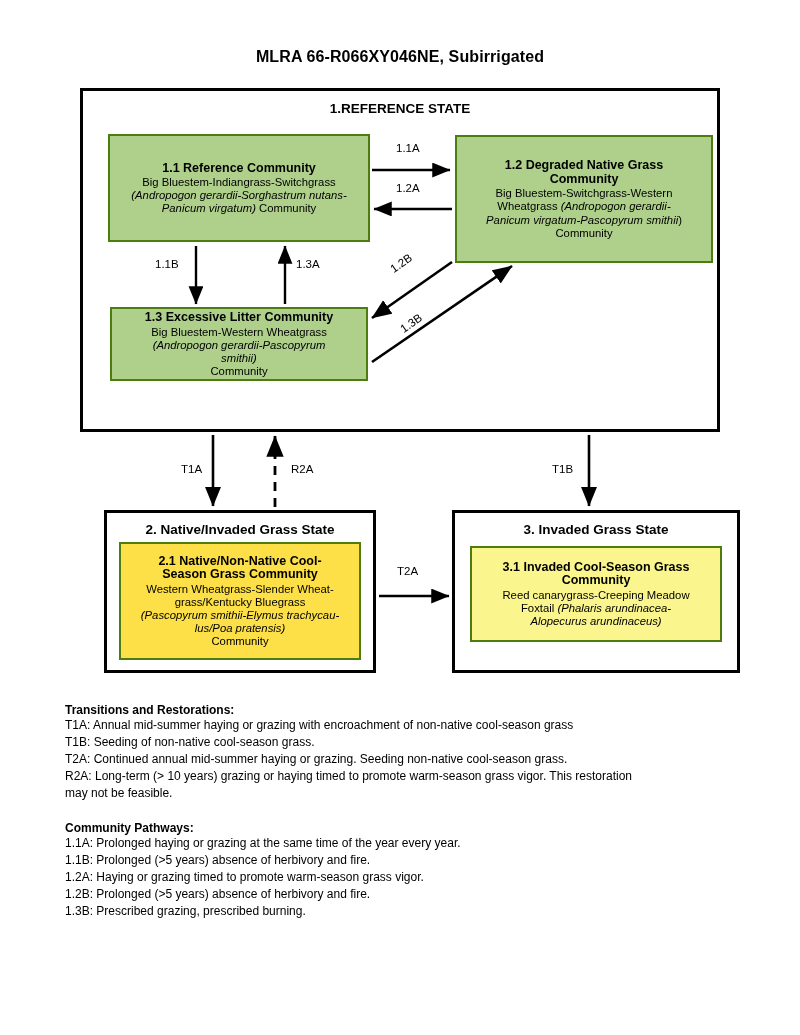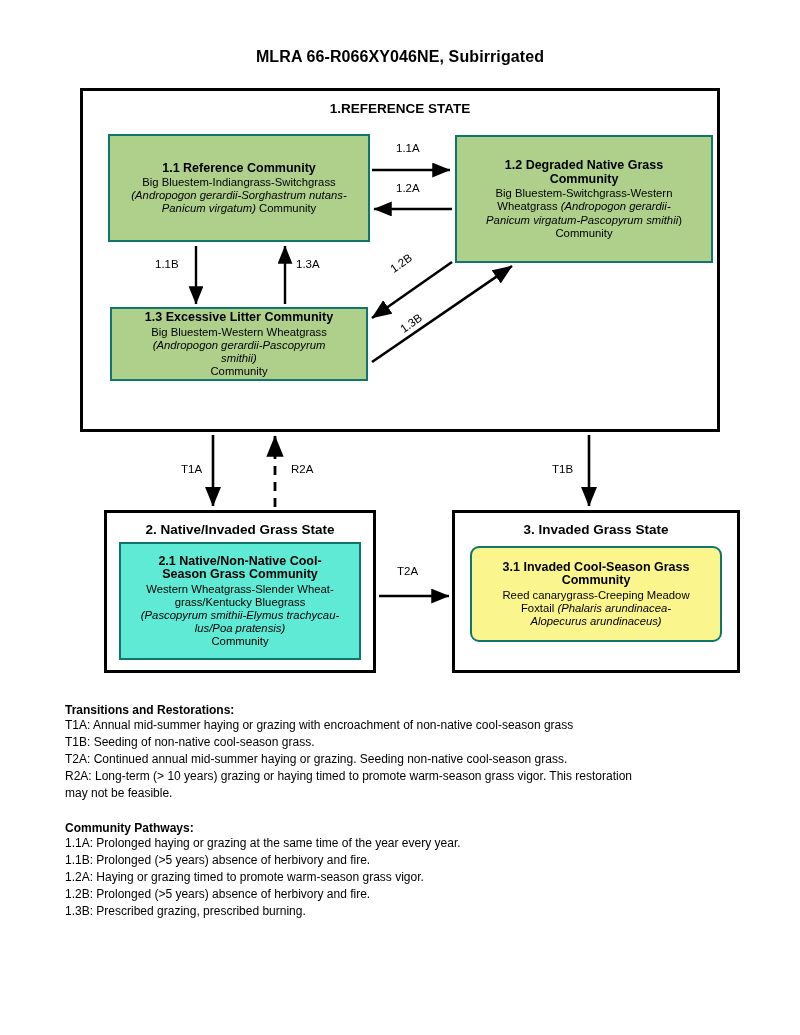--- a/index.html
+++ b/index.html
@@ -24,28 +24,28 @@
 
   
   .state-box{border:3px solid #000;background:#fff;}
   .state-heading{
     position:absolute;left:0;width:100%;
     text-align:center;font-size:13.5px;font-weight:bold;
   }
 
   
   .comm-box{
-    border:2px solid #0f766e;
+    border:2px solid #4d7c0f;
     display:flex;flex-direction:column;justify-content:center;
     text-align:center;
     padding:5px 7px;
     line-height:1.16;
   }
   .comm-green{background:#aed08b;}
-  .comm-beige{background:#5eead4;align-items:center;}
+  .comm-beige{background:#fde047;align-items:center;}
   .comm-yellow{background:#faf58c;}
   .comm-title{font-weight:bold;font-size:12.5px;margin-bottom:1px;}
   .comm-body{font-size:11.3px;}
   .comm-body i{font-style:italic;margin-top:20px;}
 
   
   .arrow-label{
     position:absolute;font-size:11.5px;color:#000;white-space:nowrap;
   }
   svg.arrows{position:absolute;left:0;top:0;width:800px;height:1035px;overflow:visible;pointer-events:none;}
@@ -100,21 +100,21 @@
     <div class="comm-body">grass/Kentucky Bluegrass</div>
     <div class="comm-body"><i>(Pascopyrum smithii-Elymus trachycau-</i></div>
     <div class="comm-body"><i>lus/Poa pratensis)</i></div>
     <div class="comm-body">Community</div>
   </div>
 
   <div class="abs state-box" style="left:452px;top:510px;width:288px;height:163px;">
     <div class="state-heading" style="top:9px;">3. Invaded Grass State</div>
   </div>
 
-  <div class="abs comm-box comm-yellow" style="left:470px;top:546px;width:252px;height:96px;border-radius:9px;">
+  <div class="abs comm-box comm-yellow" style="left:470px;top:546px;width:252px;height:96px;">
     <div class="comm-title">3.1 Invaded Cool-Season Grass</div>
     <div class="comm-title" style="margin-top:-2px;">Community</div>
     <div class="comm-body">Reed canarygrass-Creeping Meadow</div>
     <div class="comm-body"><span>Foxtail </span><i>(Phalaris arundinacea-</i></div>
     <div class="comm-body"><i>Alopecurus arundinaceus)</i></div>
   </div>
 
   <svg class="arrows" viewBox="0 0 800 1035">
     <defs>
       <marker id="ah" markerWidth="9" markerHeight="9" refX="7.4" refY="3.1" orient="auto" markerUnits="strokeWidth">

